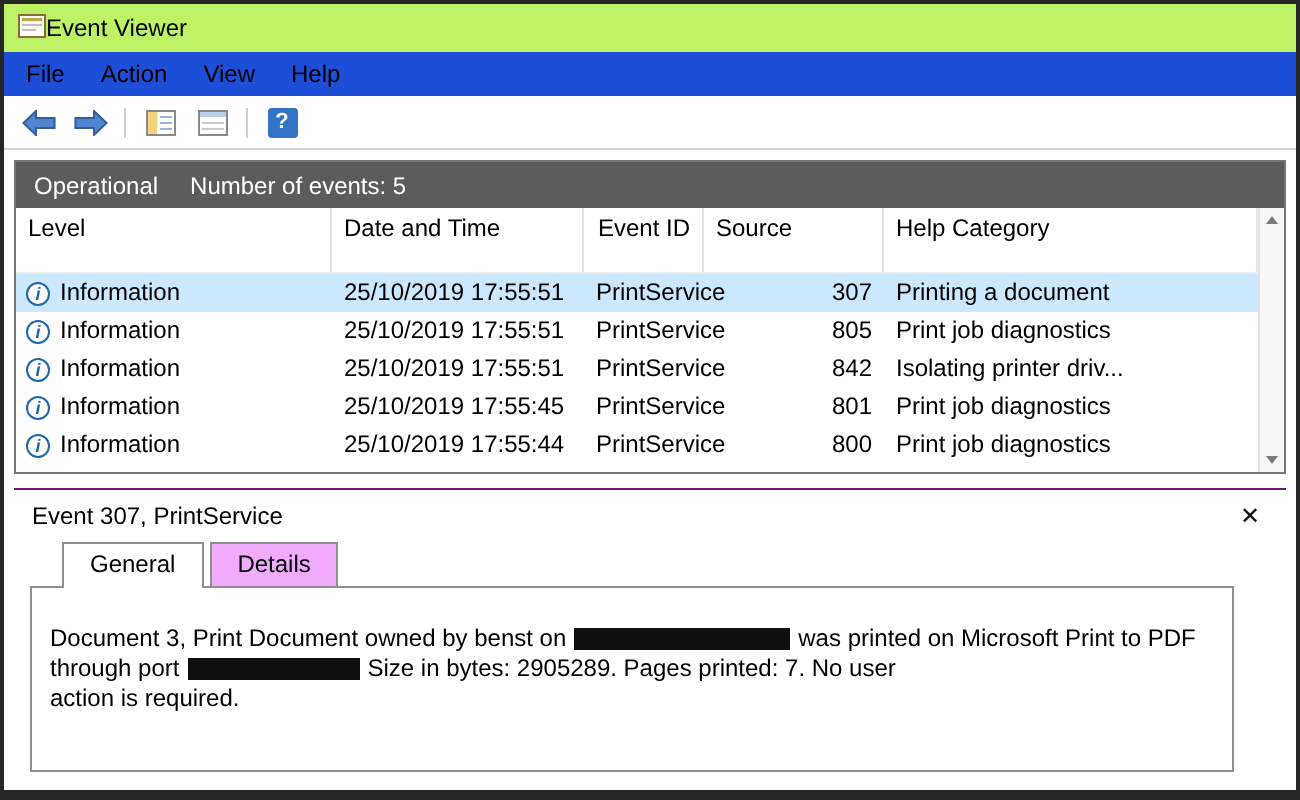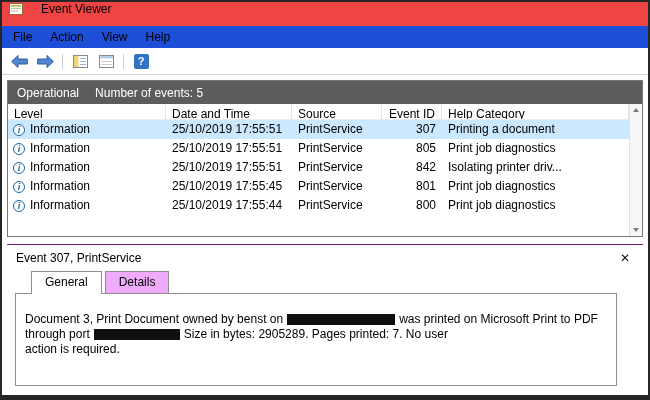--- a/index.html
+++ b/index.html
@@ -1,33 +1,33 @@
 <!DOCTYPE html>
 <html><head>
 <meta charset="utf-8">
 <style>
   html,body{margin:0;padding:0;background:#e8e8e8}
   *{box-sizing:border-box}
   body{width:650px;height:400px;font-family:"Liberation Sans",sans-serif;font-size:12px;color:#000}
   .window{width:650px;height:400px;border:2px solid #262626;border-bottom-width:5px;background:#fff;display:flex;flex-direction:column;overflow:hidden}
 
-  .titlebar{flex:0 0 24px;display:flex;gap:18px;padding-left:7px;background:#ef4444}
+  .titlebar{flex:0 0 24px;display:flex;align-items:center;gap:0;padding-left:7px;background:#bef264}
   .menubar{flex:0 0 22px;display:flex;align-items:center;padding-left:2px;background:#1d4ed8}
   .menu-item{padding:3px 9px;cursor:default}
   .toolbar{flex:0 0 27px;display:flex;align-items:center;gap:4px;padding-left:6px;border-bottom:1px solid #d6d6d6;background:#fff}
   .icon-btn{width:22px;height:21px;display:flex;align-items:center;justify-content:center}
   .tb-sep{width:1px;height:15px;background:#cfcfcf;margin:0 2px}
   .help-box{width:15px;height:15px;background:#3273c5;color:#fff;border-radius:2px;font-weight:bold;font-size:11px;display:flex;align-items:center;justify-content:center}
 
   .main{flex:1;display:flex;flex-direction:column;padding:5px 5px 0 5px;background:#fff;min-height:0}
   .events-panel{flex:0 0 157px;border:1px solid #767676;display:flex;flex-direction:column}
   .panel-header{flex:0 0 23px;background:#5c5c5c;color:#fff;display:flex;align-items:center;padding-left:9px}
   .panel-title{font-weight:normal;margin-right:16px}
   .table-wrap{flex:1;position:relative;background:#fff;overflow:hidden}
-  .thead{display:flex;height:16px;margin-right:13px;border-bottom:1px solid #ececec}
+  .thead{display:flex;height:33px;margin-right:13px;border-bottom:1px solid #ececec}
   .th{padding:0 6px;line-height:20px;border-right:1px solid #e4e4e4;white-space:nowrap;overflow:hidden;cursor:default}
   .tr{display:flex;height:19px;margin-right:13px}
   .tr.selected{background:#cce8ff}
   .td{padding:0 6px;line-height:19px;white-space:nowrap;overflow:hidden}
   .c1{width:158px}.c2{width:126px}.c3{width:90px}.c4{width:60px;text-align:right}.c5{flex:1}
   .level-cell{display:flex;align-items:center;gap:5px;padding:0 0 0 5px}
   .info-icon{flex:0 0 auto;width:12px;height:12px;border-radius:50%;border:1px solid #1c66ad;color:#1c66ad;background:#fff;font-size:9px;font-weight:bold;font-style:italic;line-height:10px;text-align:center}
   .vscroll{position:absolute;top:0;right:0;bottom:0;width:13px;background:#f7f7f7;border-left:1px solid #e2e2e2;display:flex;flex-direction:column;justify-content:space-between;align-items:center;padding:4px 0}
   .arr-up{width:0;height:0;border-left:3px solid transparent;border-right:3px solid transparent;border-bottom:4px solid #7b7b7b}
   .arr-down{width:0;height:0;border-left:3px solid transparent;border-right:3px solid transparent;border-top:4px solid #7b7b7b}
@@ -105,22 +105,22 @@
 
     <div class="events-panel">
       <div class="panel-header">
         <span class="panel-title">Operational</span>
         <span>Number of events: 5</span>
       </div>
       <div class="table-wrap">
         <div class="thead">
           <div class="th c1">Level</div>
           <div class="th c2">Date and Time</div>
+          <div class="th c4">Event ID</div>
           <div class="th c3">Source</div>
-          <div class="th c4">Event ID</div>
           <div class="th c5">Help Category</div>
         </div>
 
         <div class="tr selected">
           <div class="td c1 level-cell">
             <span class="info-icon">i</span>
             <span>Information</span>
           </div>
           <div class="td c2">25/10/2019 17:55:51</div>
           <div class="td c3">PrintService</div>

